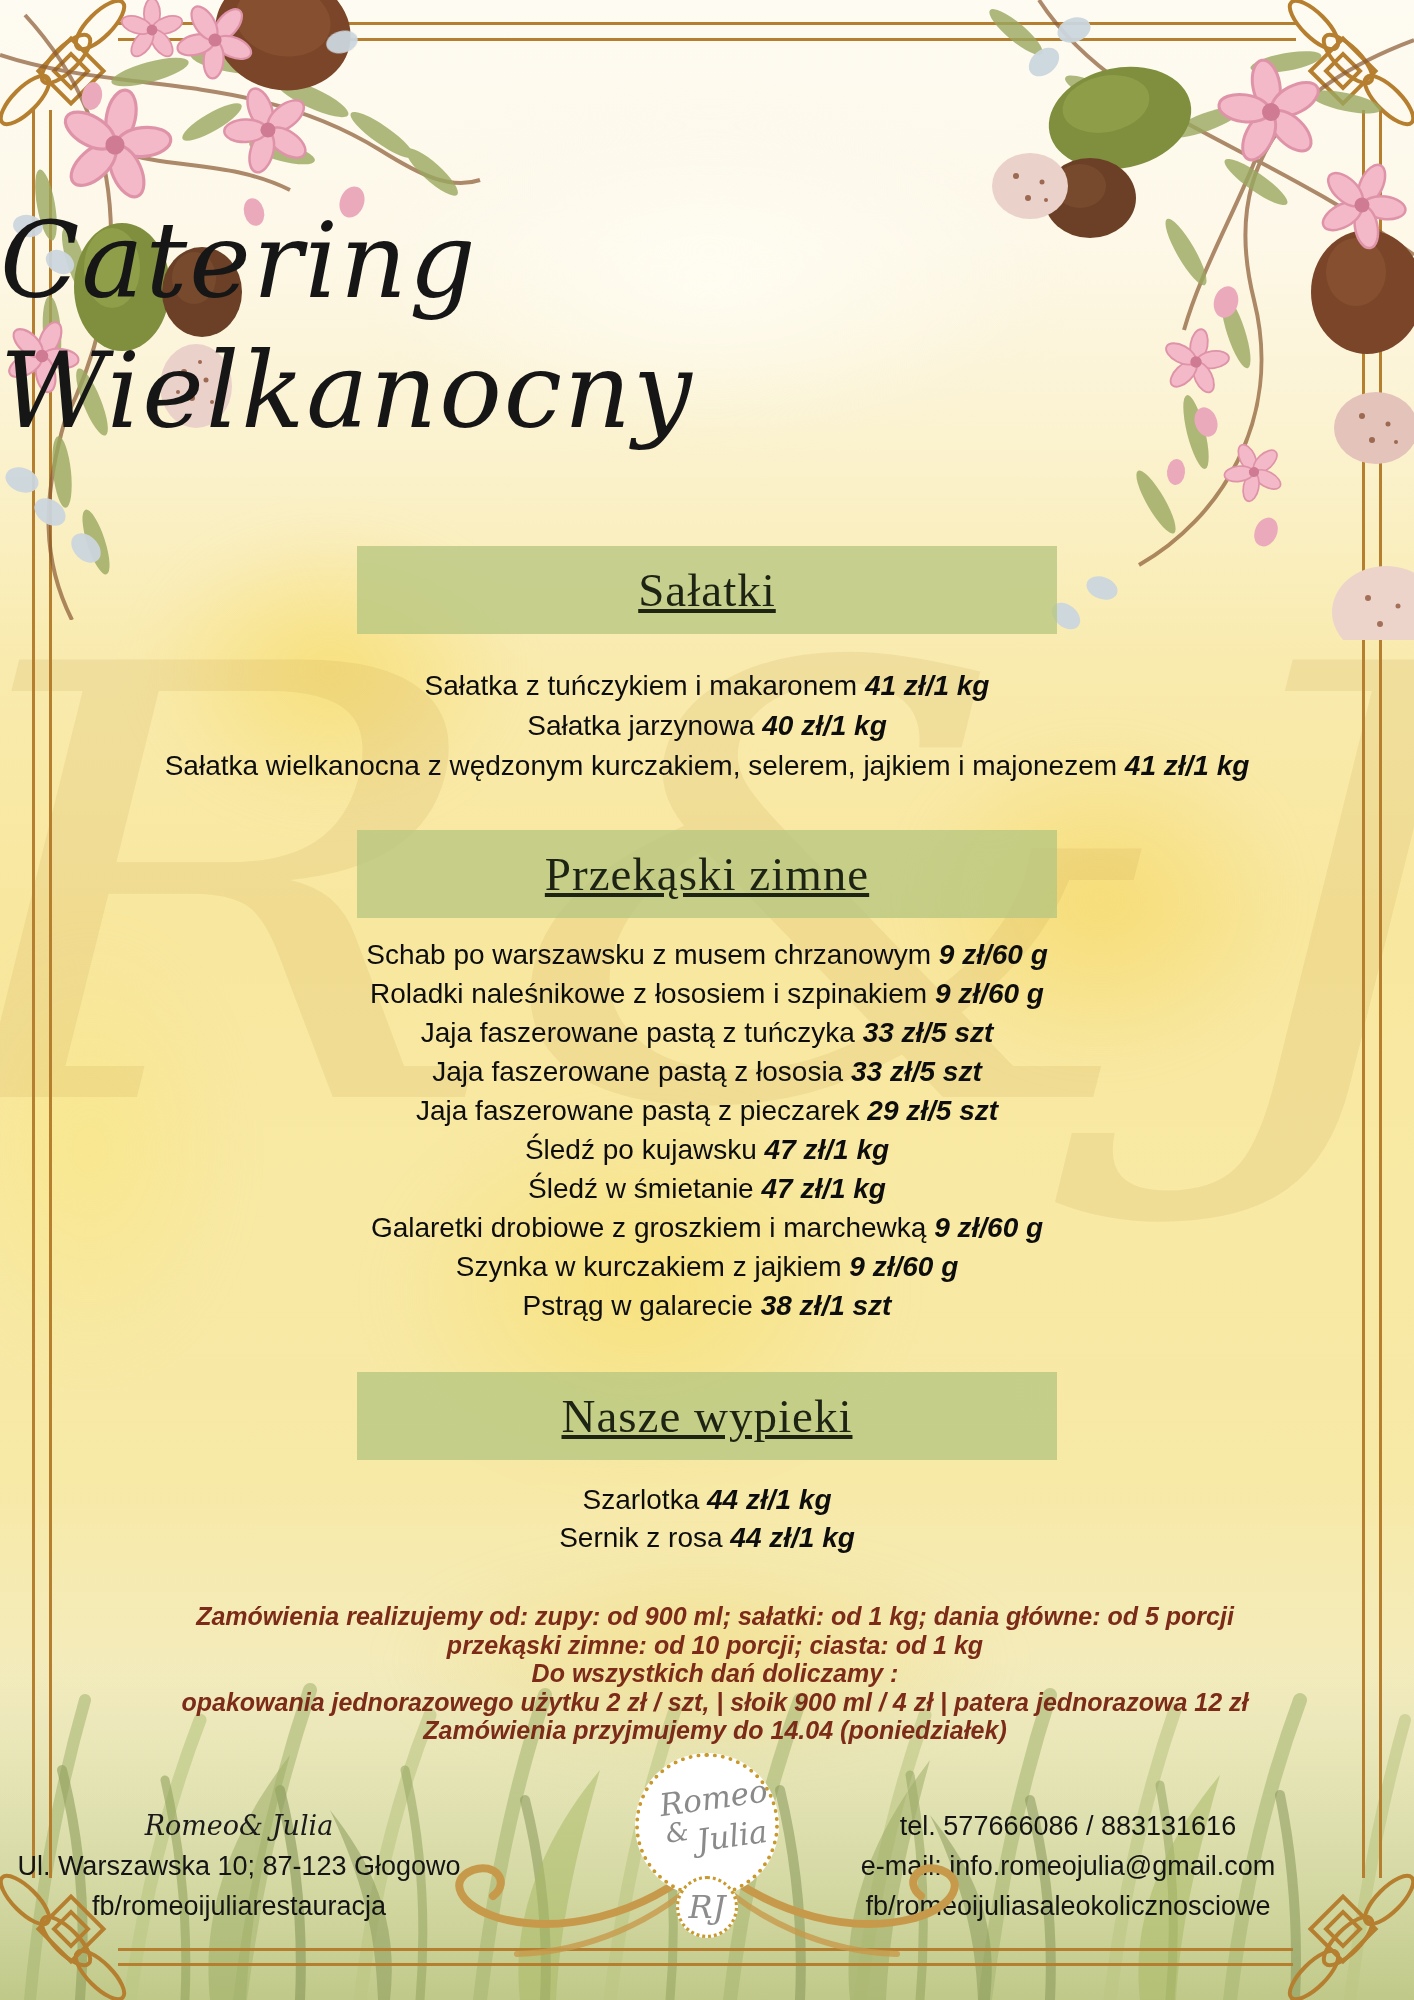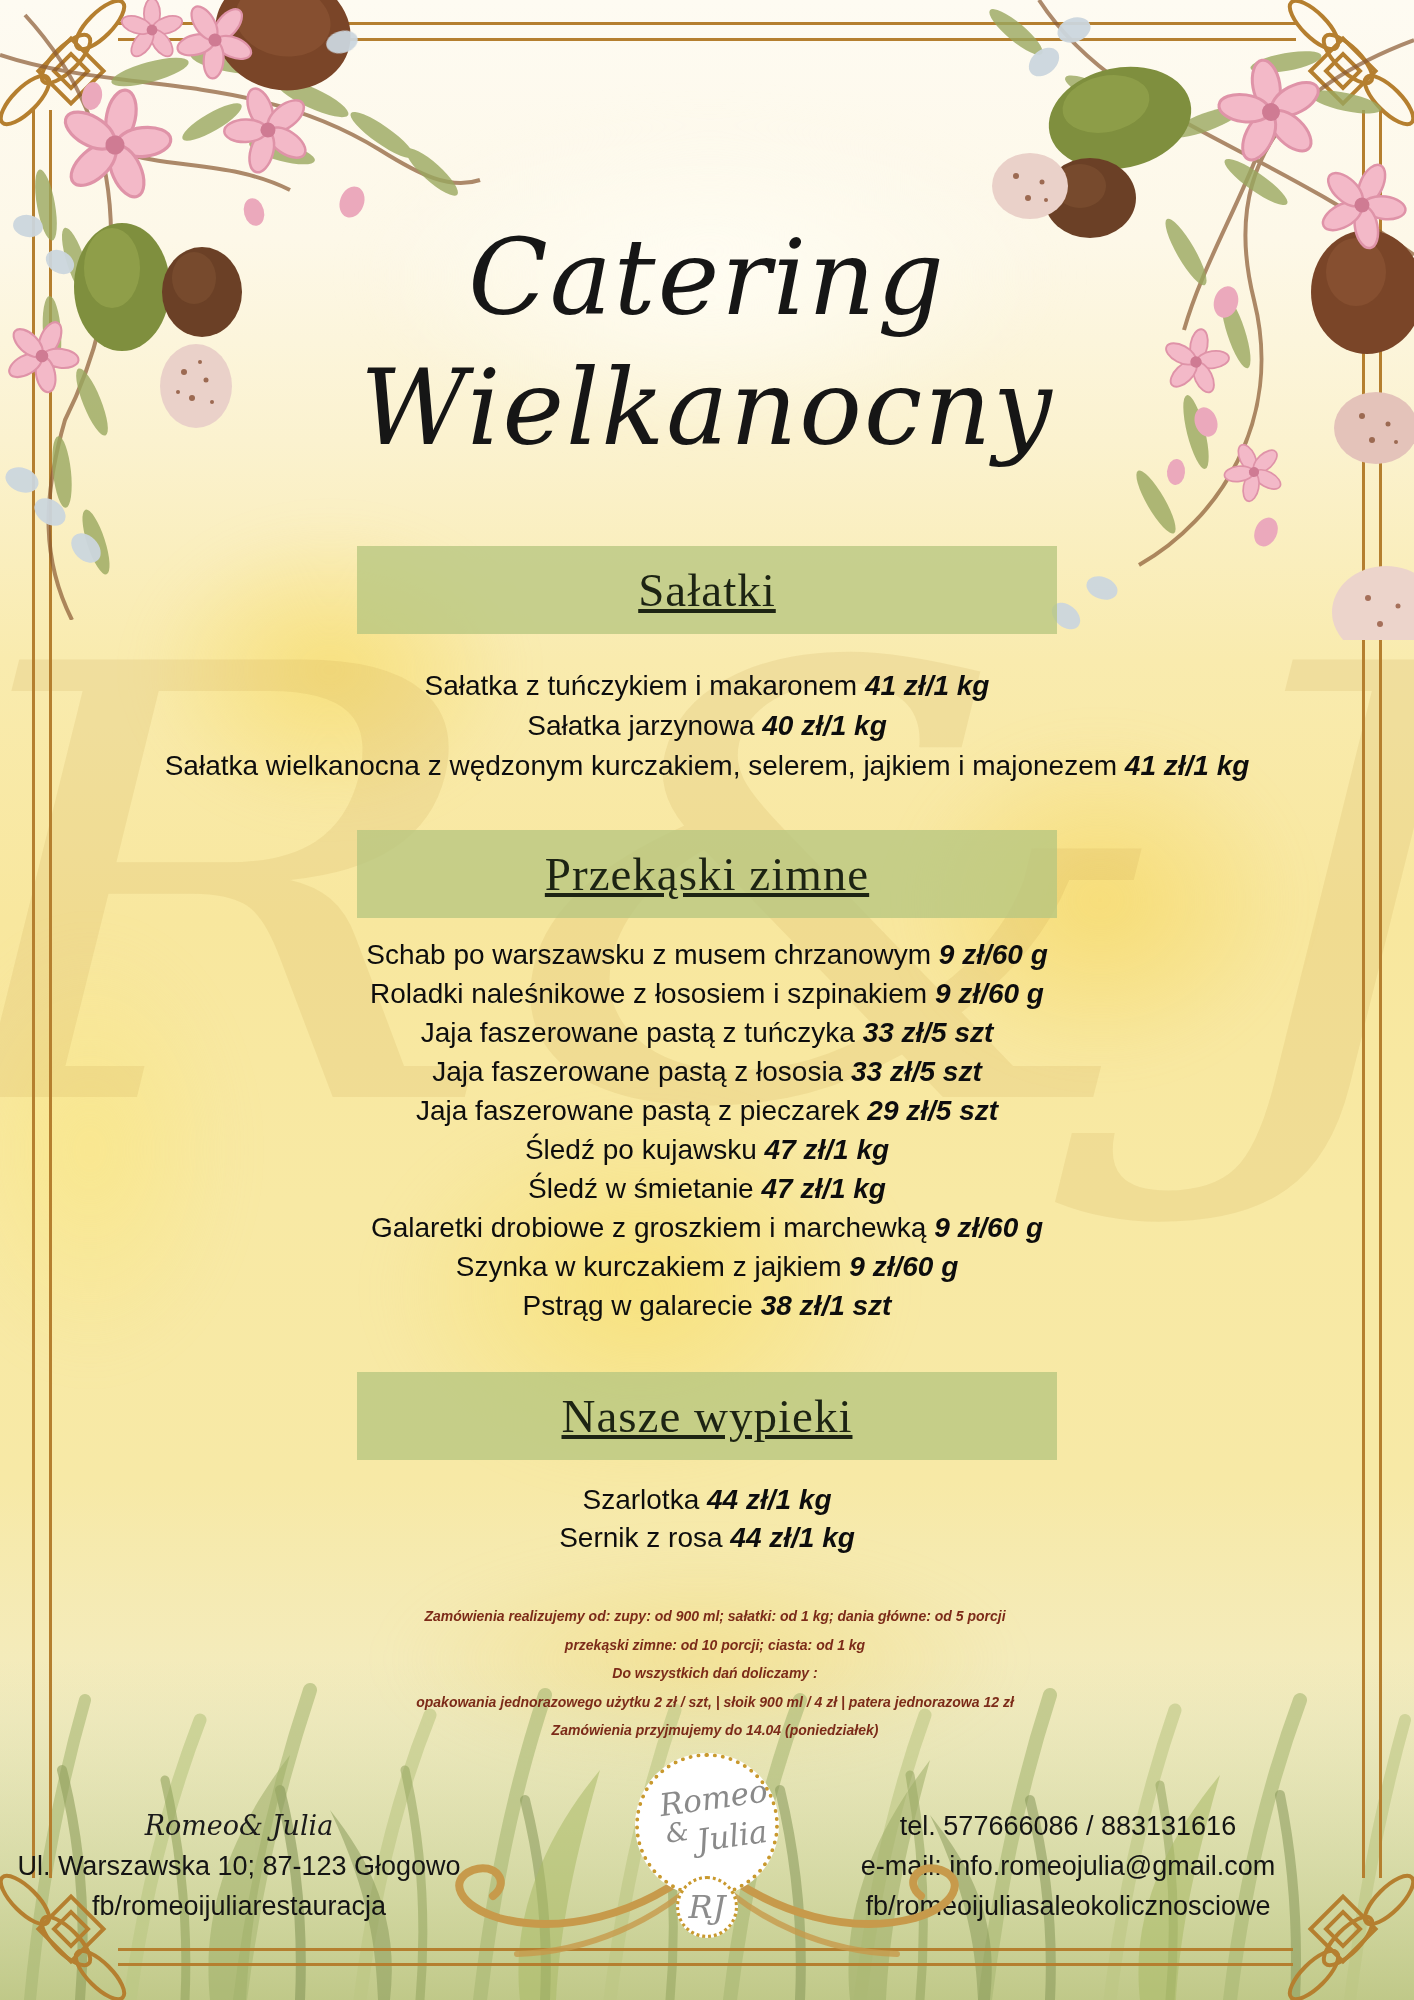--- a/index.html
+++ b/index.html
@@ -34,40 +34,40 @@
   .gl-right2{left:1379px;top:110px;width:3px;height:1768px;}
   .corner{position:absolute;width:150px;height:150px;}
   .c-tl{left:0;top:0;}
   .c-tr{left:1264px;top:0;transform:scaleX(-1);}
   .c-bl{left:0;top:1850px;transform:scaleY(-1);}
   .c-br{left:1264px;top:1850px;transform:scale(-1,-1);}
 
   .deco{position:absolute;pointer-events:none;}
 
   .title{
-    position:absolute;left:0;right:0;top:196px;text-align:center;
+    position:absolute;left:0;right:0;top:196px;
     font-family:"DejaVu Serif",serif;font-style:italic;font-weight:400;
-    font-size:104px;line-height:130px;color:#161616;letter-spacing:2px;margin-top:17px;
+    font-size:104px;line-height:130px;color:#161616;letter-spacing:2px;
   }
 
   .band{
     position:absolute;left:357px;width:700px;height:88px;
     background:rgba(183,199,128,.78);
     display:flex;align-items:center;justify-content:center;
   }
   .band-label{
     font-family:"Liberation Serif",serif;font-size:47px;color:#1d2413;letter-spacing:1px;text-decoration:underline;
   }
   .items{position:absolute;left:0;right:0;text-align:center;font-size:28px;color:#0d0d0d;}
   .items .item{white-space:nowrap;}
   .price{font-weight:bold;font-style:italic;}
 
   .notes{
     position:absolute;left:16px;right:0;top:1602px;text-align:center;
-    font-size:14px;line-height:28.6px;font-weight:bold;font-style:italic;color:#7c2b19;
+    font-size:25px;line-height:28.6px;font-weight:bold;font-style:italic;color:#7c2b19;
   }
 
   .footer-block{position:absolute;text-align:center;font-size:27px;color:#141414;line-height:40px;}
   .fb-left{left:14px;top:1806px;width:450px;}
   .fb-right{left:778px;top:1806px;width:580px;}
   .brand-script{font-family:"DejaVu Serif",serif;font-style:italic;font-size:27px;color:#1b1b1b;}
 
   .logo-circle{
     position:absolute;left:635px;top:1753px;width:144px;height:144px;border-radius:50%;
     background:#fff;border:4px dotted #c9992e;box-sizing:border-box;z-index:5;

